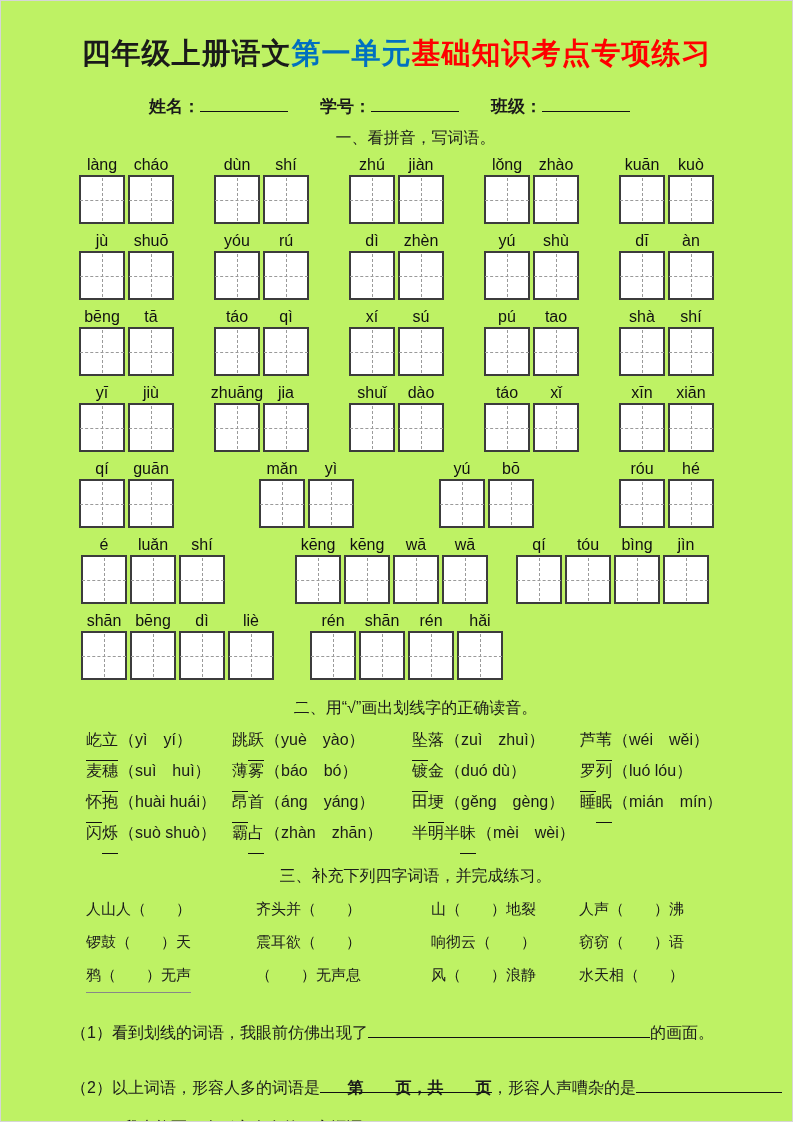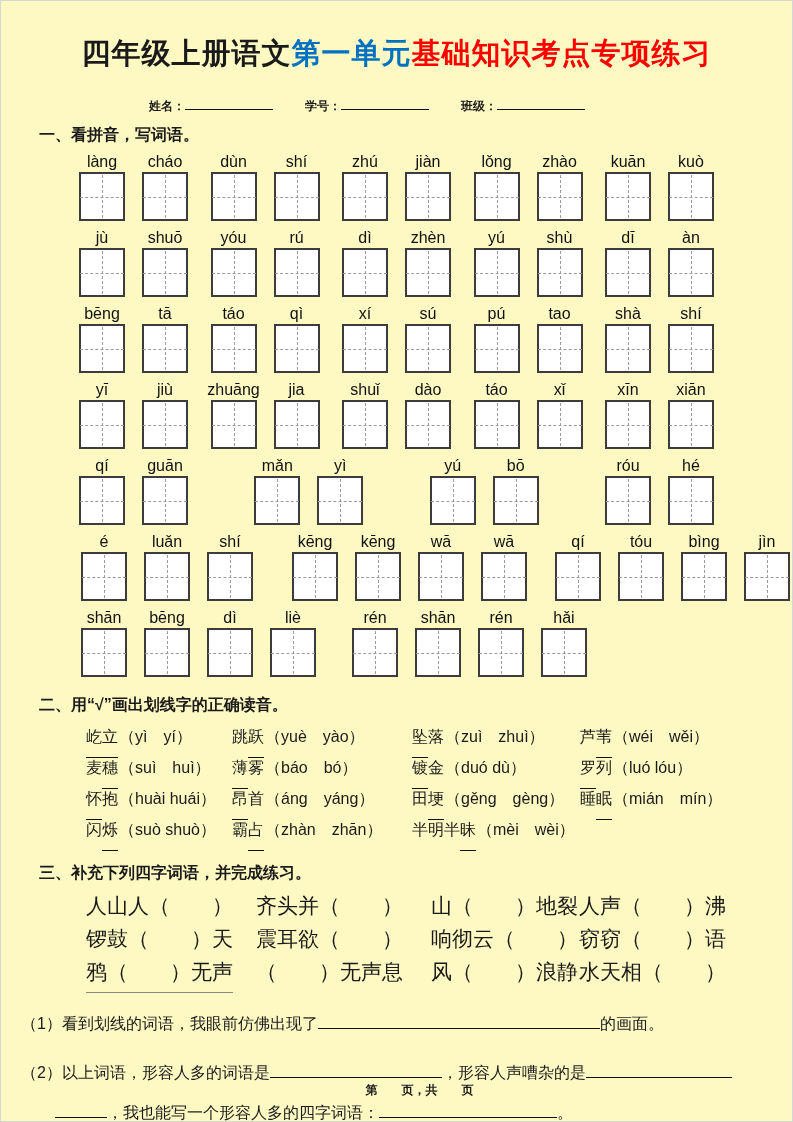--- a/index.html
+++ b/index.html
@@ -1,69 +1,70 @@
 <!DOCTYPE html>
 <html><head>
 <meta charset="utf-8">
 <style>
   html,body{margin:0;padding:0;background:#ffffff;}
   .page{
     position:relative;
     width:791px;height:1120px;
     margin:0 auto;
-    background:#fef9c3;
+    background:#bef264;
     border:1px solid #d6d6d6;
     font-family:"Liberation Sans","DejaVu Sans",sans-serif;
     color:#1a1a1a;
     overflow:hidden;
   }
   
   .title{
     margin:34px 0 0 0;
     text-align:center;
     font-size:29px;
     font-weight:bold;
     letter-spacing:1px;
     line-height:36px;
   }
   
   .info-row{
     display:flex;
     padding-left:148px;
     gap:32px;
     margin-top:24px;
-    font-size:12px;
+    font-size:17px;
     font-weight:bold;
     align-items:baseline;
   }
   .info-field{white-space:nowrap;}
   .blank{
     display:inline-block;
     border-bottom:1.5px solid #111;
     height:14px;
     vertical-align:baseline;
   }
   .w88{width:88px;}
   
   .sec-heading{
     margin:18px 0 6px 38px;
     font-size:16px;
-    font-weight:bold;
+    font-weight:normal;
     line-height:20px;
+    text-align:center;
   }
   .sec-heading.first{margin-top:10px;}
   
   .prow{display:flex;margin-bottom:6px;}
   .prow.spread{justify-content:space-between;padding:0 78px;}
   .prow.r5{padding-left:80px;}
-  .prow.r5 .pgroup:nth-child(2){margin-left:39px;}
+  .prow.r5 .pgroup:nth-child(2){margin-left:70px;}
   .prow.r5 .pgroup:nth-child(3){margin-left:28px;}
   .prow.r6{padding-left:80px;}
   .prow.r6 .pgroup:nth-child(2){margin-left:36px;}
-  .pgroup{display:flex;gap:17px;}
+  .pgroup{display:flex;gap:3px;}
   .pcol{display:flex;flex-direction:column;align-items:center;width:46px;}
   .plabel{
     font-size:16px;
     line-height:21px;
     height:21px;
     white-space:nowrap;
     color:#111;
   }
   .tzg{
     position:relative;
@@ -80,44 +81,44 @@
     content:"";position:absolute;top:1px;bottom:1px;left:50%;
     border-left:1px dashed #9a9a9a;
   }
   
   .s2grid{margin:4px 0 0 85px;font-size:16px;}
   .s2row{display:grid;grid-template-columns:146px 180px 168px auto;line-height:31px;}
   .s2item{white-space:nowrap;}
   .und{border-bottom:1.5px solid #111;padding-bottom:12px;}
   .opts{margin-left:1px;}
   
-  .s3grid{margin:6px 0 0 85px;font-size:21px;}
+  .s3grid{margin:6px 0 0 85px;font-size:15px;}
   .s3row{display:grid;grid-template-columns:170px 175px 148px auto;line-height:33px;}
   .s3item{white-space:nowrap;}
   .s3item .ul{border-bottom:1.5px solid #888;padding-bottom:9px;}
   
   .qline{
-    margin-top:23px;
-    padding-left:20px;
+    margin-top:29px;
+    padding-left:70px;
     font-size:16px;
     line-height:26px;
     white-space:nowrap;
   }
   .qline.cont{padding-left:54px;margin-top:14px;}
   .bq1{width:282px;}
   .bq2a{width:172px;}
   .bq2b{width:146px;}
   .bq2c{width:52px;}
   .bq2d{width:178px;}
   
   .footer{
     position:absolute;
     left:0;right:0;bottom:22px;
     text-align:center;
-    font-size:12px;
+    font-size:16px;
     font-weight:bold;
     padding-left:46px;
   }
 </style>
 </head>
 <body>
 
 <div class="page">
 
   <h1 class="title"><span>四年级上册语文</span><span style="color: rgb(0, 112, 192);">第一单元</span><span style="color: rgb(255, 0, 0);">基础知识考点专项练习</span></h1>

